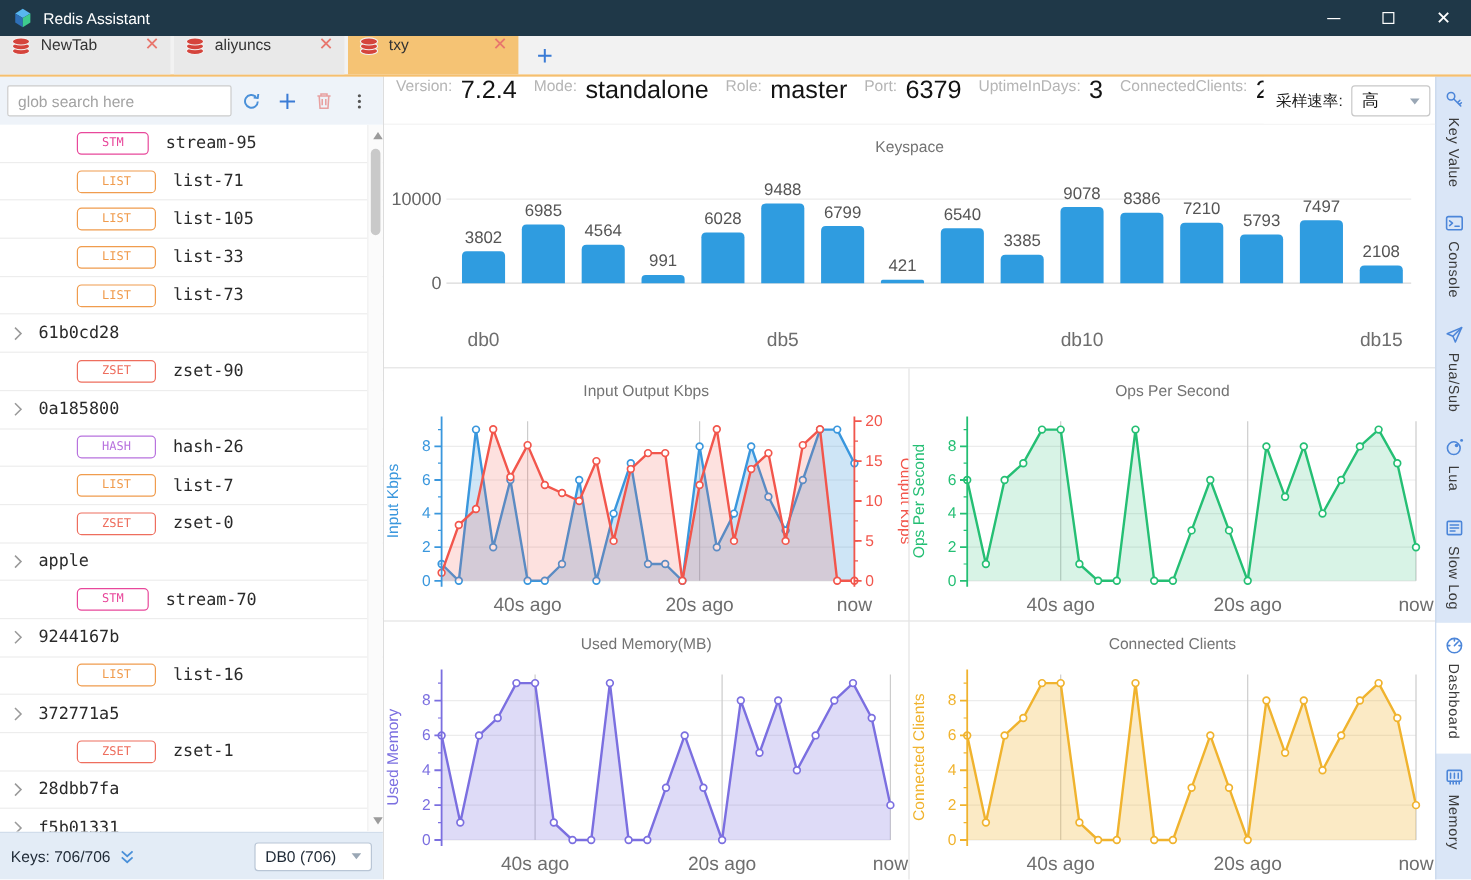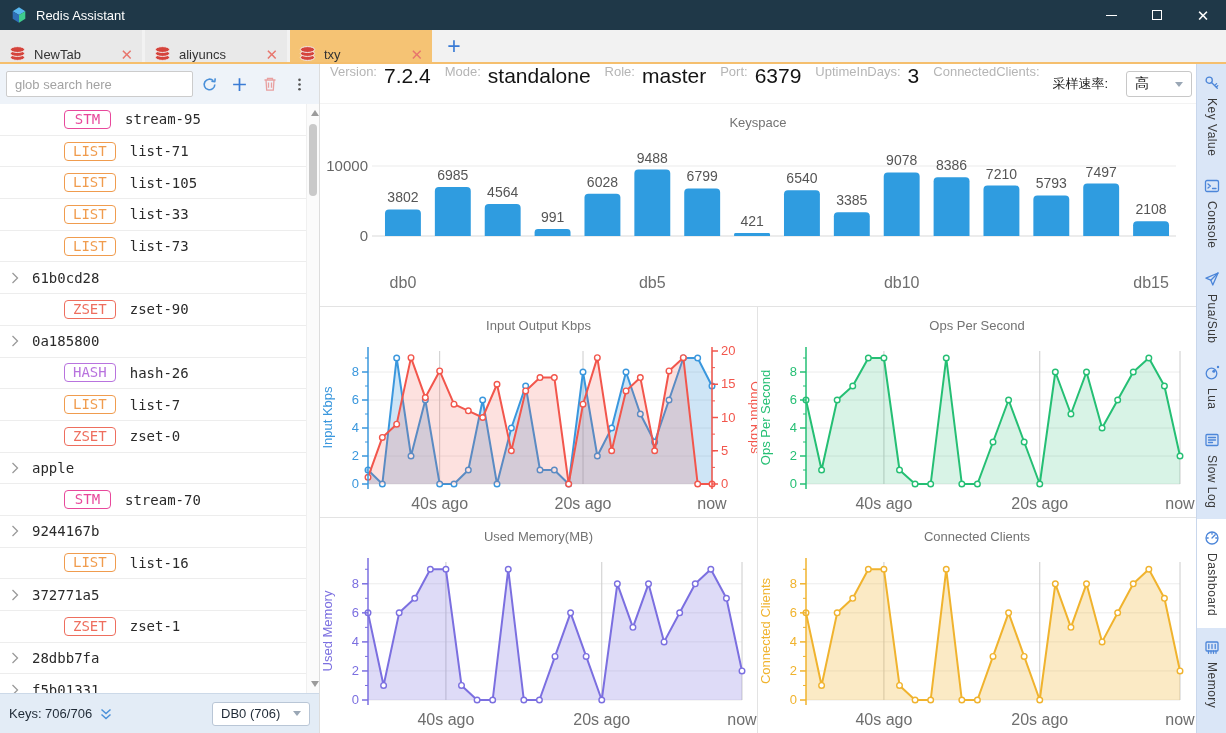--- a/index.html
+++ b/index.html
@@ -13,56 +13,56 @@
   .logo{width:18px;height:18px;margin-right:8px}
   .title-text{font-size:13px}
   .win-controls{margin-left:auto;display:flex;height:100%}
   .win-btn{width:46px;display:flex;align-items:center;justify-content:center}
   .min-glyph{width:11px;height:1px;background:#fff}
   .max-glyph{width:10px;height:10px;border:1px solid #fff}
   .close-glyph{color:#fff;font-size:15px;line-height:1}
 
   
   .tabbar{height:32px;background:#f2f2f2;display:flex;align-items:stretch}
-  .tab{width:142px;display:flex;align-items:flex-end;padding:0 9px;background:#e9e9e9;margin-right:3px;font-size:13px;color:#333}
+  .tab{width:142px;display:flex;align-items:flex-start;padding:0 9px;background:#e9e9e9;margin-right:3px;font-size:13px;color:#333}
   .tab.active{background:#f5c374}
   .redis-ic{width:17px;height:17px;margin-right:8px;flex:none}
   .tab-close{margin-left:auto;color:#e8766d;font-size:15px;line-height:1}
   .add-tab{width:38px;display:flex;align-items:center;justify-content:center;color:#3a7bd5;font-size:23px;font-weight:300}
   .accent-line{height:2px;background:#f5bf6e}
 
   .content{display:flex;height:669px}
 
   
   .sidebar{width:320px;border-right:1px solid #ddd;display:flex;flex-direction:column;flex:none}
   .search-row{height:40px;background:#eef3f9;display:flex;align-items:center;padding:0 6px;gap:3px;flex:none}
   .search-input{flex:1;height:26px;border:1px solid #ccc;border-radius:2px;background:#fff;font-size:13px;padding:0 8px;color:#333;outline:none;min-width:0}
   .search-input::placeholder{color:#a3a3a3}
   .icon-btn{width:27px;height:26px;display:flex;align-items:center;justify-content:center;flex:none}
   .key-list{flex:1;position:relative;overflow:hidden;background:#fff}
   .key-row{height:31.7px;display:flex;align-items:center;border-bottom:1px solid #ededed;font-family:"DejaVu Sans Mono",monospace;font-size:14px;color:#2a2a2a}
   .key-row.badged{padding-left:64px}
   .key-row.folder{padding-left:11px;gap:13px}
-  .badge{display:inline-block;min-width:47px;text-align:center;border:1px solid;border-radius:4px;font-size:14px;line-height:17px;padding:0 8px;margin-right:14px}
+  .badge{display:inline-block;min-width:47px;text-align:center;border:1px solid;border-radius:4px;font-size:10px;line-height:17px;padding:0 20px;margin-right:14px}
   .scrollbar{position:absolute;top:0;right:0;width:13px;height:100%;background:#fbfbfb;border-left:1px solid #f0f0f0}
   .sb-arrow{position:absolute;left:3.5px;width:0;height:0;border-left:4px solid transparent;border-right:4px solid transparent}
   .sb-up{top:6px;border-bottom:6px solid #9b9b9b}
   .sb-down{bottom:6px;border-top:6px solid #9b9b9b}
   .sb-thumb{position:absolute;top:20px;right:2.5px;width:8px;height:72px;background:#c9c9c9;border-radius:4px}
   .sidebar-footer{height:40px;background:#e3ecf6;border-top:1px solid #ccd9e8;display:flex;align-items:center;padding:0 9px;font-size:13px;color:#1f2a36;gap:7px;flex:none}
   .db-select{margin-left:auto;width:98px;height:24px;background:#fff;border:1px solid #b9c6d6;border-radius:3px;display:flex;align-items:center;padding:0 8px;font-size:13px;color:#1f2a36}
   .caret{width:0;height:0;border-left:4px solid transparent;border-right:4px solid transparent;border-top:5px solid #9aa7b5;margin-left:auto}
 
   
   .main{width:876px;display:flex;flex-direction:column;background:#fff;flex:none}
   .info-header{height:40px;display:flex;align-items:flex-start;padding:0 10px;white-space:nowrap;overflow:hidden;position:relative;border-bottom:1px solid #f3f3f3;flex:none}
   .info-label{font-size:13px;color:#b5b5b5;margin-left:14px;margin-right:7px;flex:none}
   .info-label:first-child{margin-left:0}
   .info-value{font-size:21px;color:#141414;flex:none}
-  .sample-rate{position:absolute;right:4px;top:0;height:40px;display:flex;align-items:center;gap:18px;background:#fff;padding-left:10px}
+  .sample-rate{position:absolute;right:4px;top:0;height:40px;display:flex;align-items:center;gap:7px;background:#fff;padding-left:10px}
   .sample-label{font-size:13px;color:#222}
   .sample-select{width:66px;height:26px;border:1px solid #c8c8c8;border-radius:3px;display:flex;align-items:center;padding:0 8px;font-size:14px;color:#111;background:#fff}
   .keyspace-panel{height:202px;flex:none}
   .chart-title{text-align:center;font-size:13px;color:#737373;padding-top:11px;height:32px}
   .charts-grid{display:grid;grid-template-columns:438px 438px;grid-template-rows:211px 216px;border-top:1px solid #e3e3e3}
   .cell{overflow:hidden}
   .cell.bb{border-bottom:1px solid #e3e3e3}
   .cell.br{border-right:1px solid #e3e3e3}
 
   

